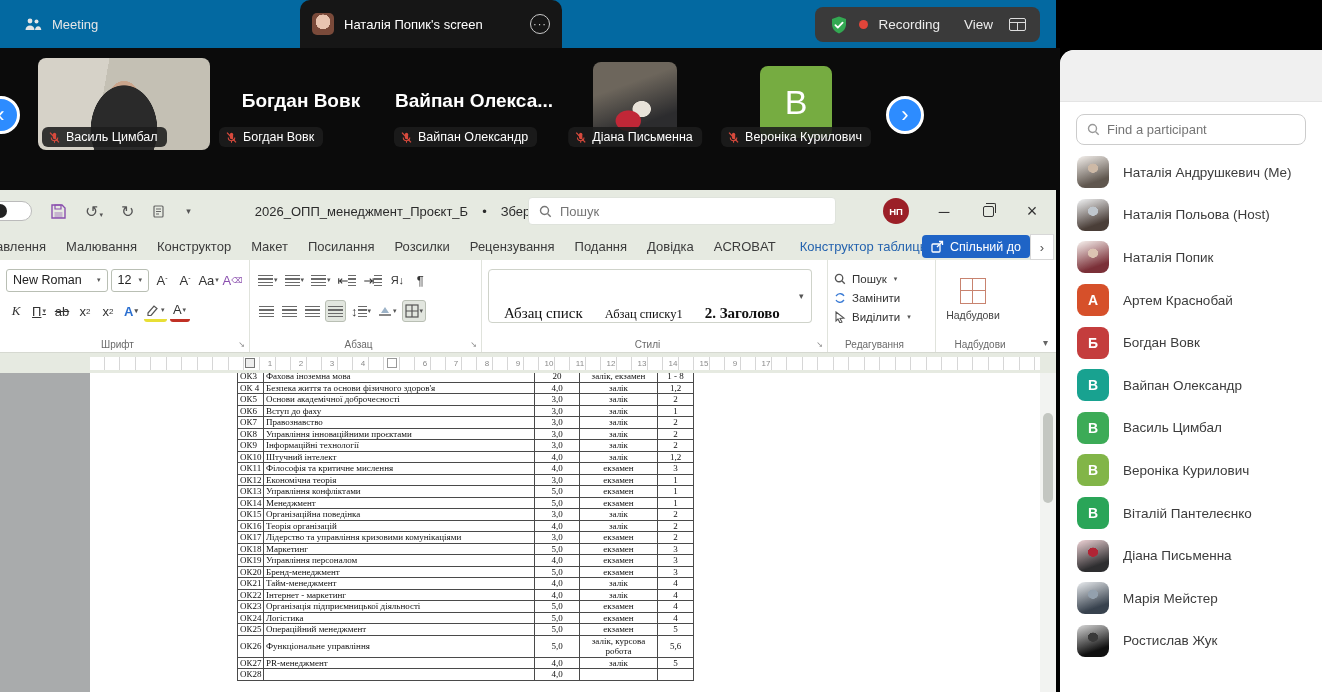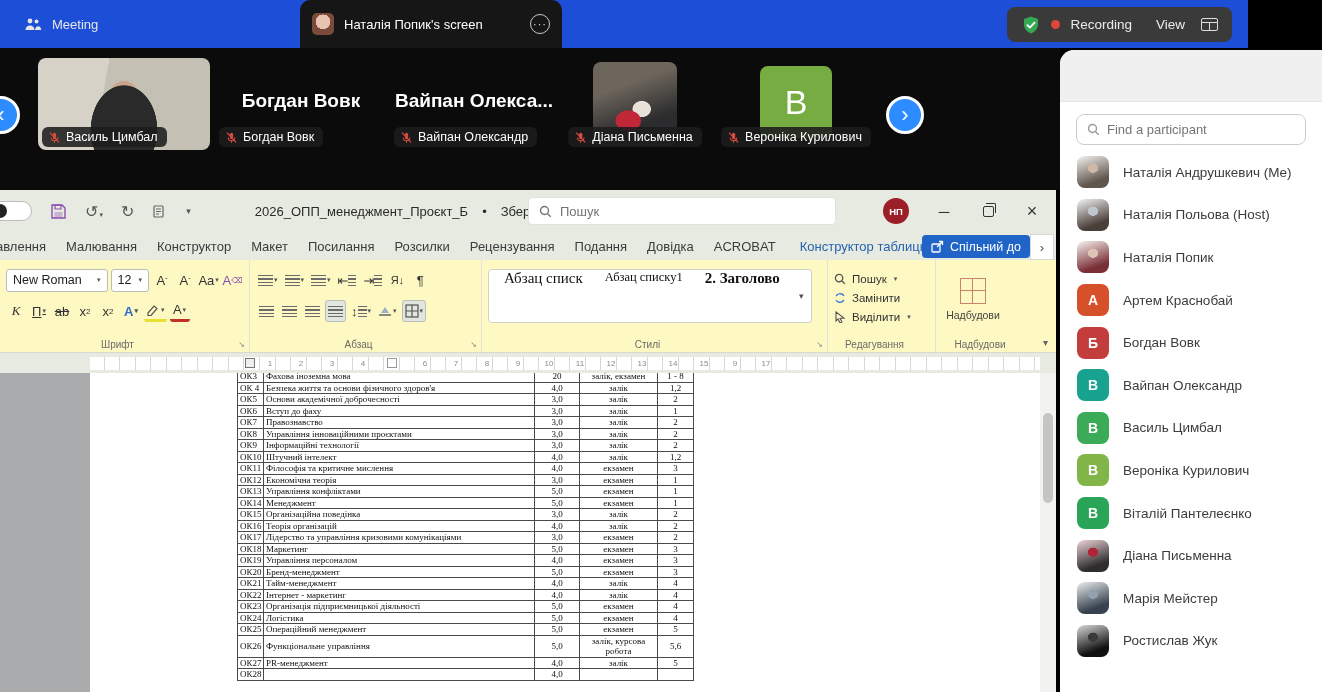--- a/index.html
+++ b/index.html
@@ -1,21 +1,21 @@
 <!DOCTYPE html>
 <html><head>
 <meta charset="utf-8">
 <style>
   *{margin:0;padding:0;box-sizing:border-box}
   html,body{width:1322px;height:692px;background:#000;overflow:hidden}
   body{font-family:"Liberation Sans",sans-serif;position:relative}
   .screen{position:absolute;inset:0;background:#000}
 
   
-  .topbar{position:absolute;left:0;top:0;width:1248px;height:48px;background:#1d4ed8}
+  .topbar{position:absolute;left:0;top:0;width:1056px;height:48px;background:#0369a1}
   .meeting-tab{position:absolute;left:24px;top:0;height:48px;display:flex;align-items:center;gap:10px;color:#e6e6e6;font-size:13px}
   .screen-tab{position:absolute;left:300px;top:0;width:262px;height:48px;background:#161616;border-radius:10px 10px 0 0;display:flex;align-items:center;gap:10px;padding:0 12px;color:#fff;font-size:13px}
   .tab-avatar{width:22px;height:22px;border-radius:5px;background:radial-gradient(circle at 50% 40%,#e8c4b0 0 42%,#7a4a3a 43% 100%);flex:none}
   .more-circle{margin-left:auto;width:20px;height:20px;border:1.5px solid #c9c9c9;border-radius:50%;color:#d9d9d9;font-size:11px;display:flex;align-items:center;justify-content:center;letter-spacing:1px}
   .rec-cluster{position:absolute;right:16px;top:7px;height:35px;background:#3a3a3a;border-radius:8px;display:flex;align-items:center;gap:10px;padding:0 14px;color:#ececec;font-size:13.5px}
   .dot{width:9px;height:9px;border-radius:50%;background:#e0453a}
   .view-label{margin-left:14px}
   .grid-icon{width:17px;height:13px;border:1.5px solid #ddd;border-radius:2px;position:relative;margin-left:6px}
   .grid-icon:before{content:"";position:absolute;left:0;right:0;top:3px;border-top:1.5px solid #ddd}
   .grid-icon:after{content:"";position:absolute;left:7px;top:3px;bottom:0;border-left:1.5px solid #ddd}
@@ -55,34 +55,34 @@
 
   
   .w-tabs{position:absolute;left:0;top:42px;right:0;height:28px;display:flex;align-items:center;font-size:13px;color:#3c3c3c}
   .w-tab{padding:0 10px;white-space:nowrap}
   .w-tab.cut{margin-left:-14px}
   .w-tab.ctx{color:#2563ae;padding:0 14px}
   .share-btn{position:absolute;right:26px;top:3px;height:23px;background:#1f64c6;color:#fff;border-radius:4px;display:flex;align-items:center;gap:6px;padding:0 9px;font-size:12.5px;white-space:nowrap;max-width:118px;overflow:hidden}
   .tab-overflow{position:absolute;right:2px;top:2px;width:24px;height:26px;background:#fff;border:1px solid #d7d7d7;color:#555;display:flex;align-items:center;justify-content:center;font-size:13px}
 
   
-  .w-ribbon{position:absolute;left:0;top:70px;right:0;height:93px;background:#fef9c3;border-bottom:1px solid #d6d9d1;display:flex}
+  .w-ribbon{position:absolute;left:0;top:70px;right:0;height:93px;background:#ffffff;border-bottom:1px solid #d6d9d1;display:flex}
   .grp{position:relative;height:100%;border-right:1px solid #e0e3dc;padding:7px 6px 18px}
   .grp-label{position:absolute;left:0;right:14px;bottom:2px;text-align:center;font-size:10px;color:#6a6a6a}
   .dlg{position:absolute;right:4px;bottom:3px;font-size:8px;color:#888}
   .rrow{display:flex;align-items:center;gap:3px;height:26px;margin-bottom:5px}
   .rb{min-width:20px;height:22px;display:flex;align-items:center;justify-content:center;font-size:13px;color:#333;padding:0 2px;border-radius:3px}
   .rb.sel{background:#e2e6df;border:1px solid #b9bfb4}
   .chev{font-size:7px;color:#555;margin-left:1px}
   .selbox{height:23px;background:#fff;border:1px solid #b9bfb4;border-radius:3px;display:flex;align-items:center;justify-content:space-between;font-size:12.5px;color:#222;padding:0 6px;gap:6px}
   .bars{width:15px;height:11px;background:repeating-linear-gradient(#6b6b6b 0 1.4px,transparent 1.4px 3.3px)}
   .ul-red{border-bottom:3px solid #c03024}
   .hl-yel{border-bottom:3px solid #e8df35}
   .fx-blue{color:#2a6fd0;font-weight:bold}
-  .style-gallery{display:flex;gap:4px;background:#fff;border:1px solid #cfd3ca;border-radius:4px;height:54px;align-items:flex-start;padding:0 6px;font-family:"Liberation Serif",serif}
+  .style-gallery{display:flex;gap:4px;background:#fff;border:1px solid #cfd3ca;border-radius:4px;height:54px;align-items:flex-end;padding:0 6px;font-family:"Liberation Serif",serif}
   .style-chip{padding:0 9px;white-space:nowrap;color:#111}
   .gal-scroll{width:20px;height:54px;border:1px solid #cfd3ca;border-left:0;border-radius:0 4px 4px 0;background:#fff;display:flex;align-items:center;justify-content:center;color:#555;font-size:9px;margin-left:-4px}
   .edit-item{display:flex;align-items:center;gap:6px;font-size:11.5px;color:#333;height:19px;white-space:nowrap}
   .addin-btn{width:62px;height:64px;display:flex;flex-direction:column;align-items:center;justify-content:center;gap:5px;font-size:10.5px;color:#444}
   .addin-ic{width:26px;height:26px;border:1.6px solid #c8836f;position:relative}
   .addin-ic:before{content:"";position:absolute;left:0;right:0;top:11px;border-top:1.6px solid #c8836f}
   .addin-ic:after{content:"";position:absolute;top:0;bottom:0;left:11px;border-left:1.6px solid #c8836f}
   .ribbon-collapse{position:absolute;right:8px;bottom:4px;color:#666;font-size:10px}
 
   

